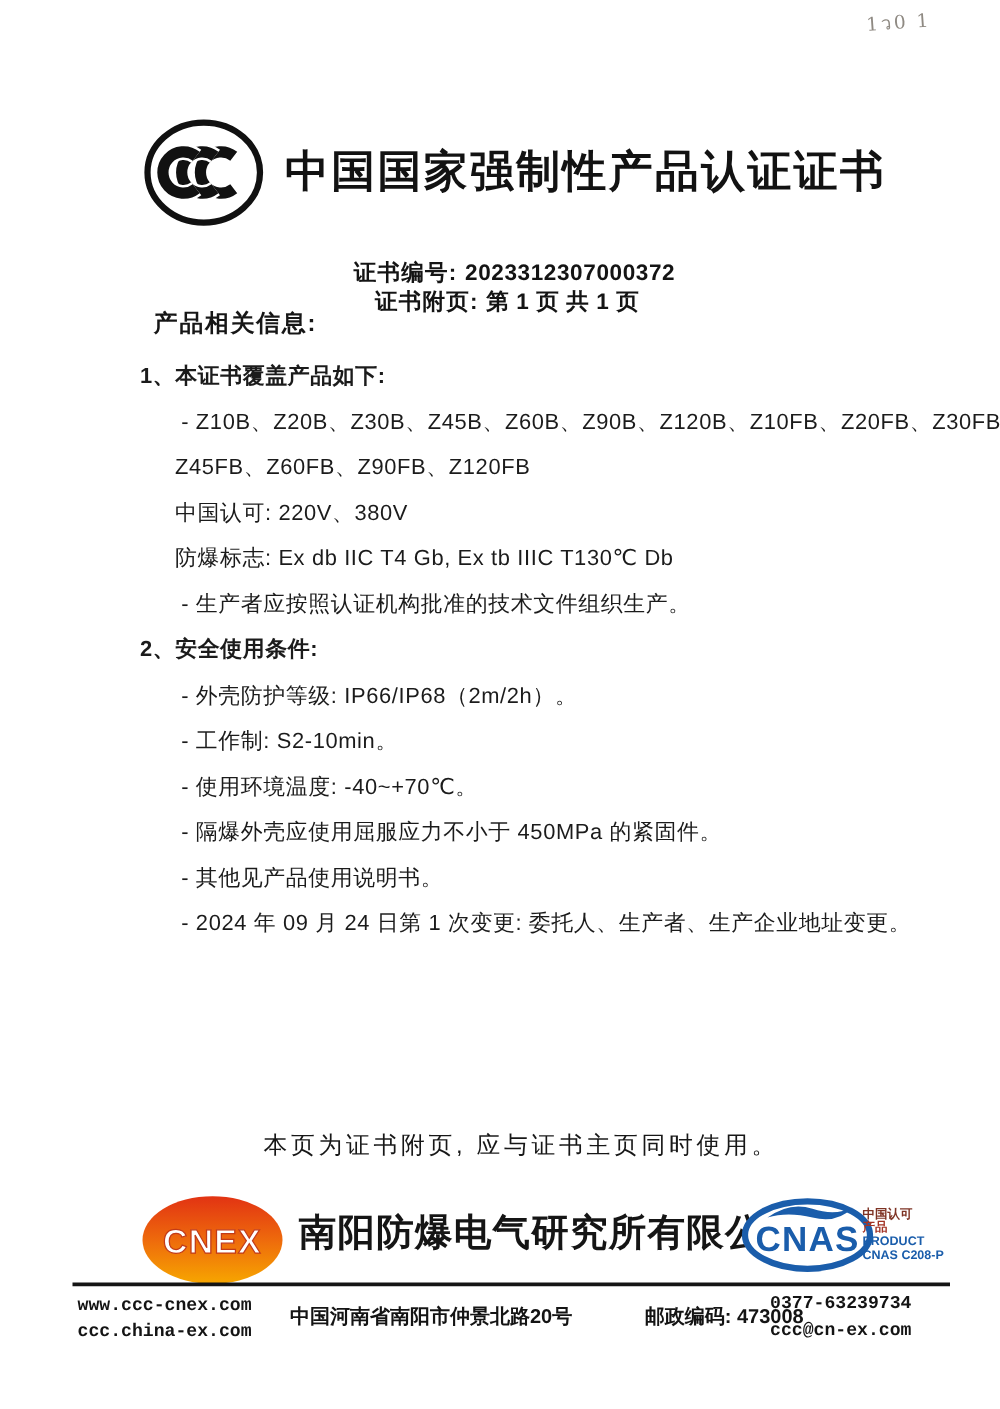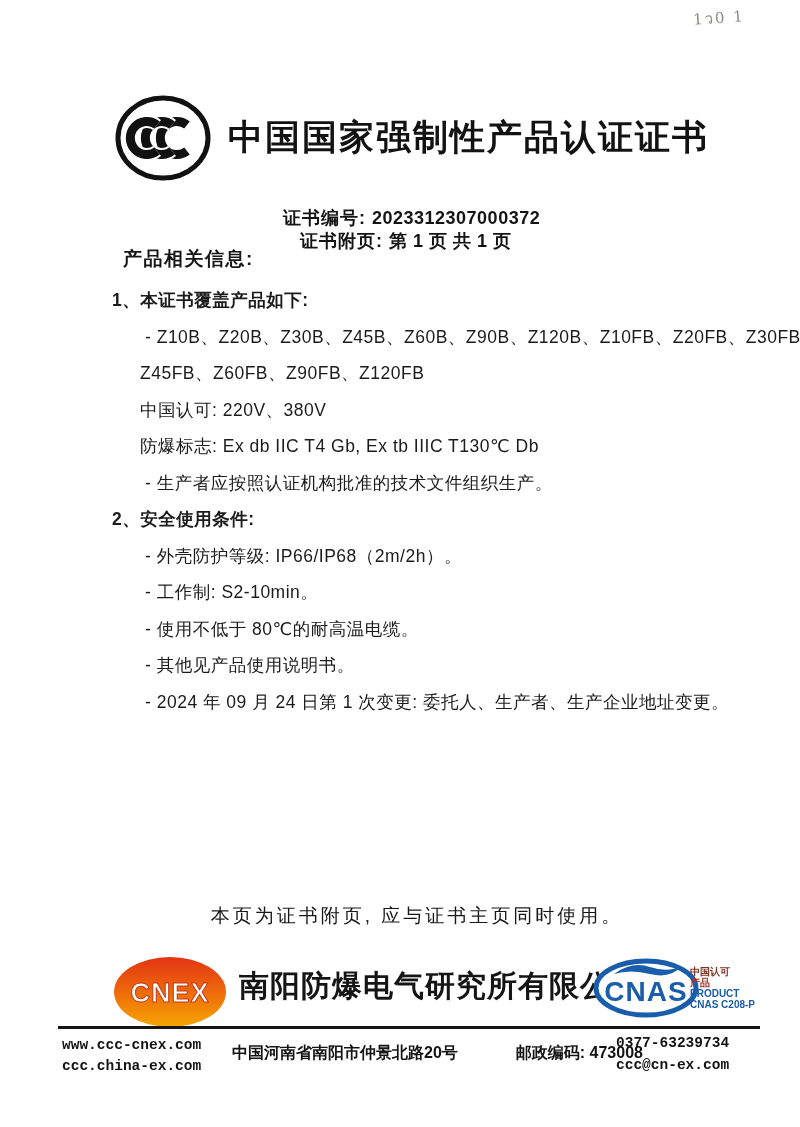--- a/index.html
+++ b/index.html
@@ -152,21 +152,22 @@
 <div class="abs body-lines">
     <div class="body-line indent-n">1、本证书覆盖产品如下:</div>
     <div class="body-line indent-d">- Z10B、Z20B、Z30B、Z45B、Z60B、Z90B、Z120B、Z10FB、Z20FB、Z30FB、</div>
     <div class="body-line indent-c">Z45FB、Z60FB、Z90FB、Z120FB</div>
     <div class="body-line indent-c">中国认可: 220V、380V</div>
     <div class="body-line indent-c">防爆标志: Ex db IIC T4 Gb, Ex tb IIIC T130℃ Db</div>
     <div class="body-line indent-d">- 生产者应按照认证机构批准的技术文件组织生产。</div>
     <div class="body-line indent-n">2、安全使用条件:</div>
     <div class="body-line indent-d">- 外壳防护等级: IP66/IP68（2m/2h）。</div>
     <div class="body-line indent-d">- 工作制: S2-10min。</div>
-    <div class="body-line indent-d">- 使用不低于 80℃的耐高温电缆。</div>
+    <div class="body-line indent-d">- 使用环境温度: -40~+70℃。</div>
+    <div class="body-line indent-d">- 隔爆外壳应使用屈服应力不小于 450MPa 的紧固件。</div>
     <div class="body-line indent-d">- 其他见产品使用说明书。</div>
     <div class="body-line indent-d">- 2024 年 09 月 24 日第 1 次变更: 委托人、生产者、生产企业地址变更。</div>
   </div>
 
 <div class="abs footnote">本页为证书附页, 应与证书主页同时使用。</div>
 
 <div class="abs cnex-logo">
   <svg width="118" height="74" viewBox="0 0 118 74" xmlns="http://www.w3.org/2000/svg">
     <defs>
       <linearGradient id="cnexGrad" x1="0" y1="0" x2="0" y2="1">

